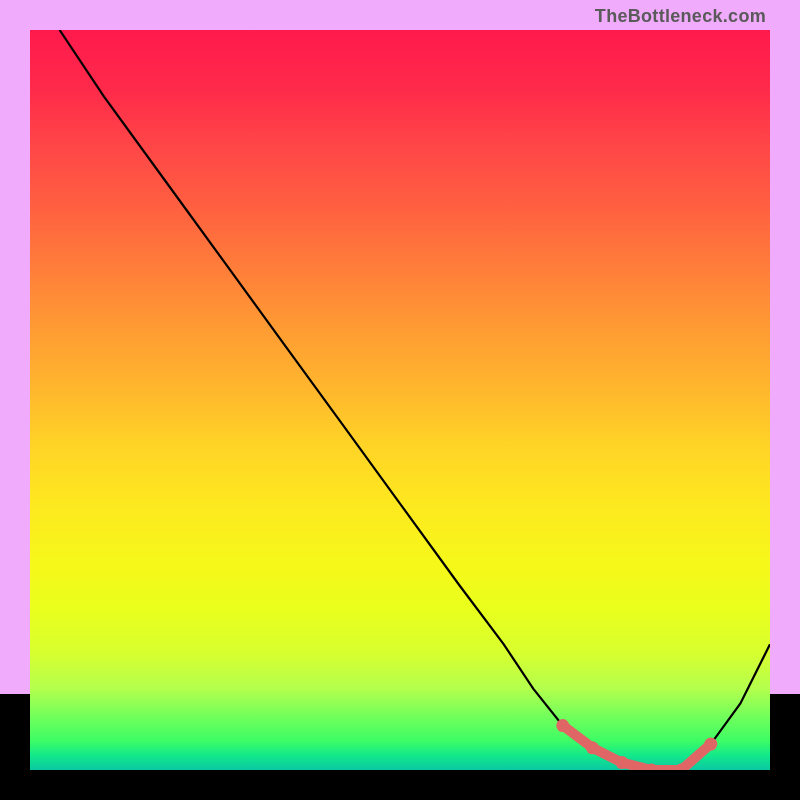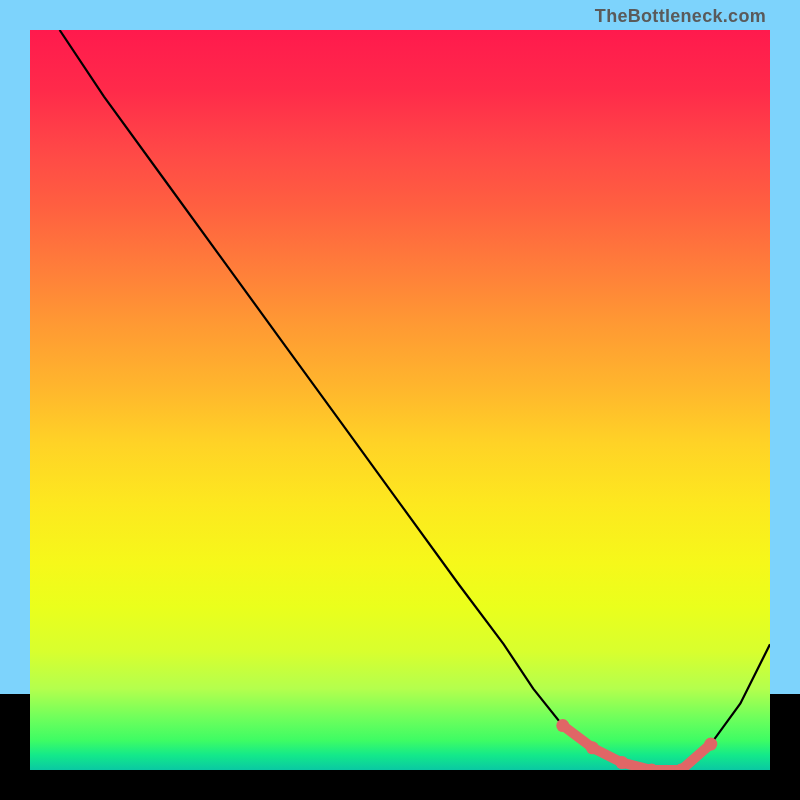--- a/index.html
+++ b/index.html
@@ -1,16 +1,16 @@
 <!DOCTYPE html>
 <html><head>
 <meta charset="utf-8">
 <style>
   html,body{margin:0;padding:0;width:800px;height:800px;overflow:hidden;background:#000;}
-  .frame{position:absolute;left:0;top:0;width:800px;height:694px;background:#7dd3fc;}
+  .frame{position:absolute;left:0;top:0;width:800px;height:694px;background:#f0abfc;}
   .plot{position:absolute;left:30px;top:30px;width:740px;height:740px;
     background:linear-gradient(to bottom,
       #ff1a4d 0%,
       #ff2a4a 8%,
       #ff4747 16%,
       #ff6040 24%,
       #ff7d3a 32%,
       #ff9a33 40%,
       #ffb52d 48%,
       #ffd326 56%,

